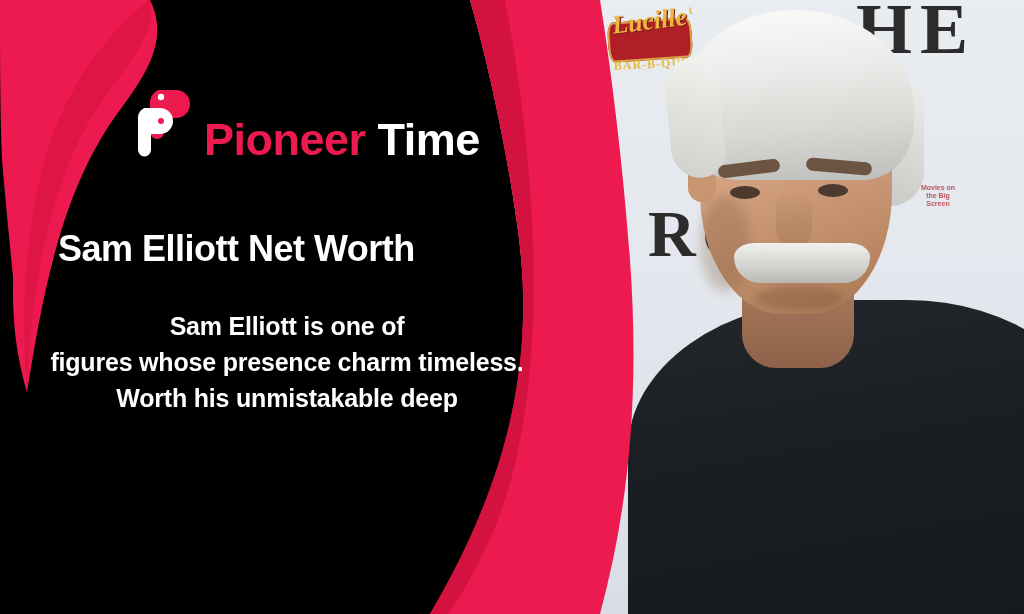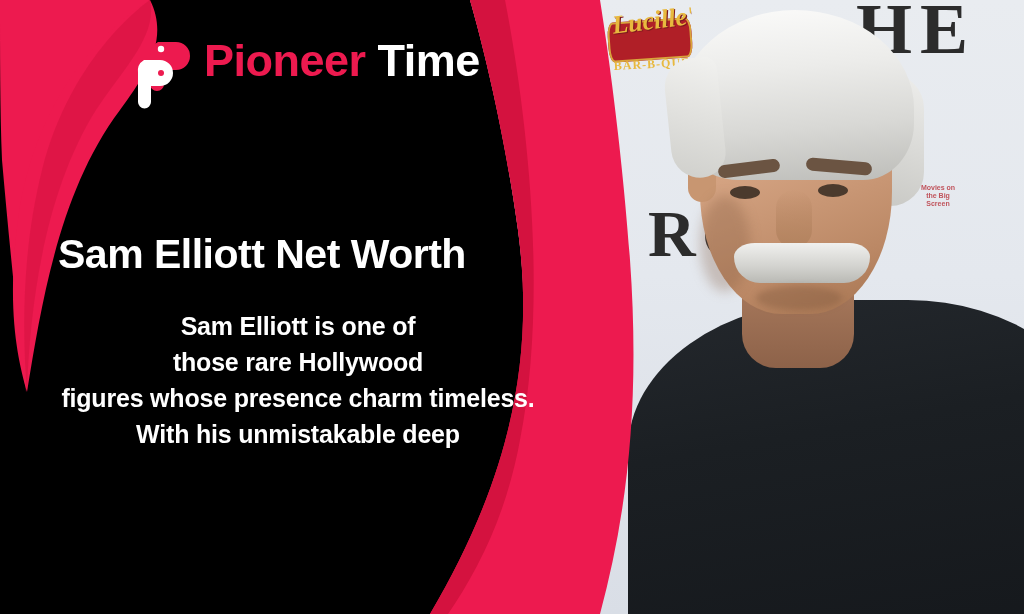--- a/index.html
+++ b/index.html
@@ -251,23 +251,23 @@
   .content {
     position: absolute;
     left: 0; top: 0;
     width: 600px;
     height: 614px;
   }
 
   .brand {
     position: absolute;
     left: 136px;
-    top: 38px;
+    top: 72px;
     display: flex;
-    align-items: flex-start;
+    align-items: flex-end;
     height: 90px;
   }
   .brand-mark {
     position: relative;
     width: 64px;
     height: 76px;
     flex: 0 0 auto;
     margin-right: 4px;
   }
   .brand-mark svg { display: block; }
@@ -282,29 +282,29 @@
   .brand-time { color: #ffffff; }
 
   .headline {
     position: absolute;
     left: 0;
     top: 204px;
     width: 600px;
     padding-left: 58px;
     box-sizing: border-box;
     color: #ffffff;
-    font-size: 41px;
+    font-size: 36px;
     font-weight: 700;
     letter-spacing: -0.5px;
     white-space: nowrap;
   }
 
   .blurb {
     position: absolute;
-    left: 15px;
+    left: 4px;
     top: 308px;
     width: 566px;
     text-align: center;
     color: #ffffff;
     font-size: 25px;
     font-weight: 700;
     line-height: 36px;
     letter-spacing: -0.2px;
   }
   .blurb span { display: block; }
@@ -384,19 +384,18 @@
           <circle cx="25" cy="35" r="3" fill="#ED1A4F"></circle>
         </svg>
       </div>
       <div class="brand-text"><span class="brand-pioneer">Pioneer</span><span class="brand-time"> Time</span></div>
     </div>
 
     <h1 class="headline">Sam Elliott Net Worth</h1>
 
     <div class="blurb">
       <span>Sam Elliott is one of</span>
-      <span>those rare Hollywood</span>
       <span>figures whose presence charm timeless.</span>
-      <span>With his unmistakable deep</span>
+      <span>Worth his unmistakable deep</span>
     </div>
 
   </div>
 </div>
 
 </body></html>

